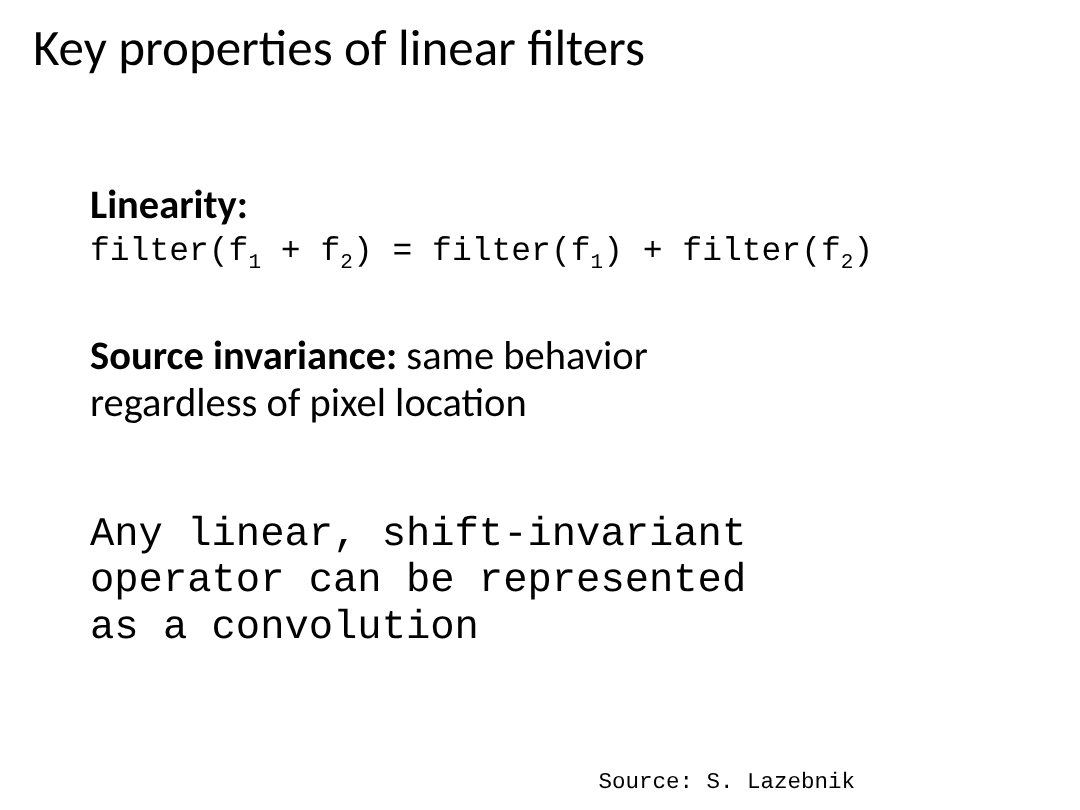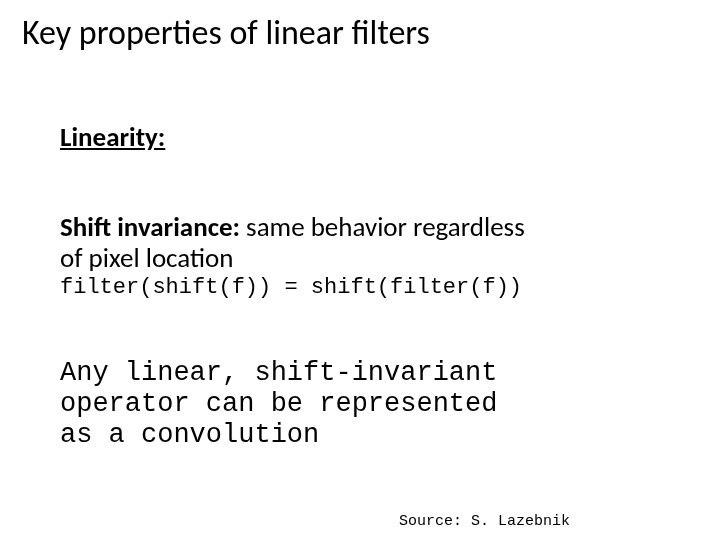--- a/index.html
+++ b/index.html
@@ -52,48 +52,50 @@
   .code sub {
     font-size: 14px;
     vertical-align: sub;
     line-height: 0;
   }
   .para {
     font-size: 27px;
     line-height: 1.15;
     font-family: Liberation Mono, monospace;
   }
-  .block1 { margin-bottom: 58px; text-decoration: underline; }
+  .block1 { margin-bottom: 42px; }
   .block2 { margin-bottom: 58px; }
   .source {
     position: absolute;
     bottom: 10px;
     right: 14px;
     font-family: Liberation Mono, monospace;
     font-size: 15px;
   }
 </style>
 </head>
 <body>
 
 <div class="slide">
 
   <div class="title">Key properties of linear filters</div>
 
   <div class="body">
 
     <div class="block1">
       <div class="heading">Linearity:</div>
+      <div class="code">
+        <span>filter(f</span><sub>1</sub><span> + f</span><sub>2</sub><span>) = filter(f</span><sub>1</sub><span>) + filter(f</span><sub>2</sub><span>)</span>
+      </div>
     </div>
 
     <div class="block2">
       <div class="heading-inline">
-        <span class="bold">Shift invariance:</span><span> same behavior regardless of pixel location</span>
+        <span class="bold">Source invariance:</span><span> same behavior regardless of pixel location</span>
       </div>
-      <div class="code">filter(shift(f)) = shift(filter(f))</div>
     </div>
 
     <div class="para">Any linear, shift-invariant operator can be represented as a convolution</div>
 
   </div>
 
   <div class="source">Source: S. Lazebnik</div>
 
 </div>
 

